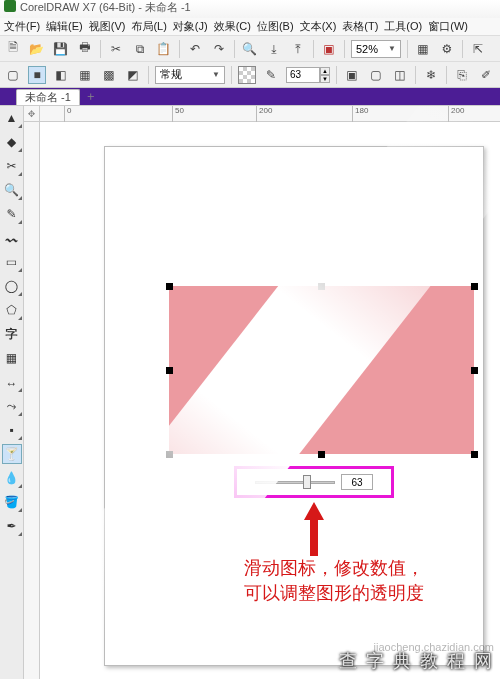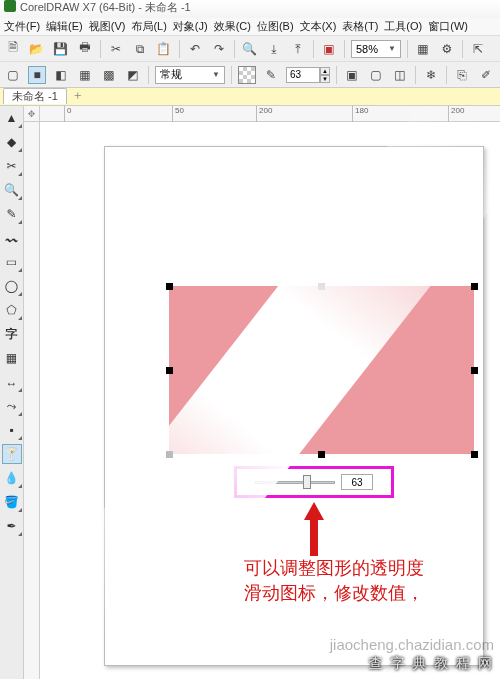--- a/index.html
+++ b/index.html
@@ -7,21 +7,21 @@
 .titlebar { height: 18px; background: linear-gradient(#fff,#f4f4f4); display:flex; align-items:flex-start; padding:0 4px; color:#555; font-size:11px; }
 .app-icon { width:12px; height:12px; background:#2a7a2a; border-radius:2px; margin-right:4px; }
 .menubar { height:18px; background:#f8f8f8; display:flex; align-items:center; padding:0 4px; gap:6px; font-size:11px; color:#222; border-bottom:1px solid #ddd; }
 .menubar span { cursor:default; }
 .toolbar { height:26px; background:#f0f0f0; display:flex; align-items:center; padding:0 4px; gap:6px; border-bottom:1px solid #ddd; }
 .toolbar2 { height:26px; background:#f0f0f0; display:flex; align-items:center; padding:0 4px; gap:6px; border-bottom:1px solid #ccc; }
 .tbicon { width:18px; height:18px; display:flex; align-items:center; justify-content:center; color:#444; font-size:12px; }
 .sep { width:1px; height:18px; background:#ccc; }
 .combo { height:18px; border:1px solid #aaa; background:#fff; display:flex; align-items:center; padding:0 4px; font-size:11px; min-width:50px; justify-content:space-between; }
 .combo .arrow { font-size:8px; color:#555; margin-left:3px; }
-.tabstrip { height:18px; background:#fef9c3; display:flex; align-items:flex-start; padding:0 3px; border-bottom:1px solid #ccc; }
+.tabstrip { height:18px; background:#4c1d95; display:flex; align-items:center; padding:0 16px; border-bottom:1px solid #ccc; }
 .tab { height:16px; padding:0 8px; background:#fff; border:1px solid #bbb; border-bottom:none; font-size:11px; display:flex; align-items:center; color:#444; border-radius:2px 2px 0 0; }
 .tab-add { width:14px; height:14px; display:flex; align-items:center; justify-content:center; color:#888; margin-left:4px; font-size:12px; }
 .workspace { display:flex; height: 573px; position:relative; }
 .toolbox { width:24px; background:#ececec; border-right:1px solid #ccc; display:flex; flex-direction:column; align-items:center; padding-top:2px; gap:4px; }
 .toolbox .tool { width:20px; height:20px; display:flex; align-items:center; justify-content:center; color:#333; font-size:12px; position:relative; }
 .toolbox .tool.sel { background:#cde3f8; border:1px solid #7ab; }
 .toolbox .tri { position:absolute; right:0; bottom:0; width:0;height:0; border-right:4px solid #666; border-top:4px solid transparent; }
 .canvas-area { flex:1; background:#fff; position:relative; overflow:hidden; }
 .ruler-h { position:absolute; top:0; left:16px; right:0; height:16px; background:#f6f6f6; border-bottom:1px solid #ccc; font-size:8px; color:#666; }
 .ruler-h .tick { position:absolute; top:0; height:16px; border-left:1px solid #bbb; padding-left:2px; }
@@ -30,22 +30,22 @@
 .page { position:absolute; top:40px; left:80px; width:380px; height:520px; background:#fff; box-shadow:2px 2px 4px rgba(0,0,0,.25); border:1px solid #bbb; }
 .shape-rect { position:absolute; background:#ec9aa0; }
 .handle { position:absolute; width:7px; height:7px; background:#000; }
 .slider-panel { position:absolute; border:3px solid #e815d6; background:#fff; display:flex; align-items:center; justify-content:center; padding:4px 8px; }
 .slider { width:80px; height:14px; position:relative; display:flex; align-items:center; }
 .slider .track { flex:1; height:3px; background:#ccc; border:1px solid #aaa; }
 .slider .thumb { position:absolute; top:0; width:8px; height:14px; background:#eee; border:1px solid #888; }
 .slider-val { border:1px solid #aaa; width:32px; height:16px; display:flex; align-items:center; justify-content:center; font-size:10px; margin-left:6px; background:#fff; }
 .arrow-red { position:absolute; left:50%; transform:translateX(-50%); }
 .annot { position:absolute; text-align:center; color:#d61818; font-size:18px; line-height:1.4; font-family: SimSun, serif; }
-.watermark { position:absolute; right:6px; bottom:6px; color:rgba(255,255,255,.85); font-size:14px; text-shadow:0 0 3px #000,0 0 3px #000; font-family: SimHei, sans-serif; letter-spacing:2px; }
-.watermark2 { position:absolute; right:6px; bottom:26px; color:rgba(0,0,0,.3); font-size:15px; }
+.watermark { position:absolute; right:6px; bottom:6px; color:rgba(255,255,255,.85); font-size:18px; text-shadow:0 0 3px #000,0 0 3px #000; font-family: SimHei, sans-serif; letter-spacing:2px; }
+.watermark2 { position:absolute; right:6px; bottom:26px; color:rgba(0,0,0,.3); font-size:11px; }
 .diag { position:absolute; width:640px; height:120px; background:linear-gradient(to right, rgba(255,255,255,0), #fff 40%, #fff 60%, rgba(255,255,255,0)); transform:rotate(-52deg); pointer-events:none; }
 .num-input { display:flex; align-items:center; }
 .num-input .val { border:1px solid #aaa; background:#fff; width:34px; height:16px; font-size:10px; padding:0 3px; display:flex; align-items:center; }
 .num-input .spin { display:flex; flex-direction:column; }
 .num-input .spin div { width:10px; height:8px; border:1px solid #aaa; background:#eee; font-size:6px; line-height:6px; text-align:center; }
 .swatch { width:18px; height:18px; border:1px solid #888; }
 .checker { background: repeating-conic-gradient(#ccc 0 25%, #fff 0 50%) 0 0/8px 8px; }
 </style>
 </head>
 <body>
@@ -82,21 +82,21 @@
   <div class="tbicon">↶</div>
   <div class="tbicon">↷</div>
   <div class="sep"></div>
   <div class="tbicon">🔍</div>
   <div class="tbicon">⤓</div>
   <div class="tbicon">⤒</div>
   <div class="sep"></div>
   <div class="tbicon" style="color:#b33">▣</div>
   <div class="sep"></div>
   <div class="combo">
-    <span>58%</span>
+    <span>52%</span>
     <span class="arrow">▼</span>
   </div>
   <div class="sep"></div>
   <div class="tbicon">▦</div>
   <div class="tbicon">⚙</div>
   <div class="sep"></div>
   <div class="tbicon">⇱</div>
 </div>
 
 <div class="toolbar2">
@@ -193,22 +193,22 @@
       <div class="slider-val">
           <span>63</span>
         </div>
     </div>
 
     <svg class="arrow-red" style="top:396px; left:290px;" width="24" height="54">
       <polygon points="12,0 22,18 16,18 16,54 8,54 8,18 2,18" fill="#d61818"></polygon>
     </svg>
 
     <div class="annot" style="left:180px; top:450px; width:260px;">
+      <div>滑动图标，修改数值，</div>
       <div>可以调整图形的透明度</div>
-      <div>滑动图标，修改数值，</div>
     </div>
 
     <div class="diag" style="left:-60px; top:210px;"></div>
 
   </div>
 </div>
 
 <div class="watermark2">jiaocheng.chazidian.com</div>
 <div class="watermark">查 字 典 教 程 网</div>
 

